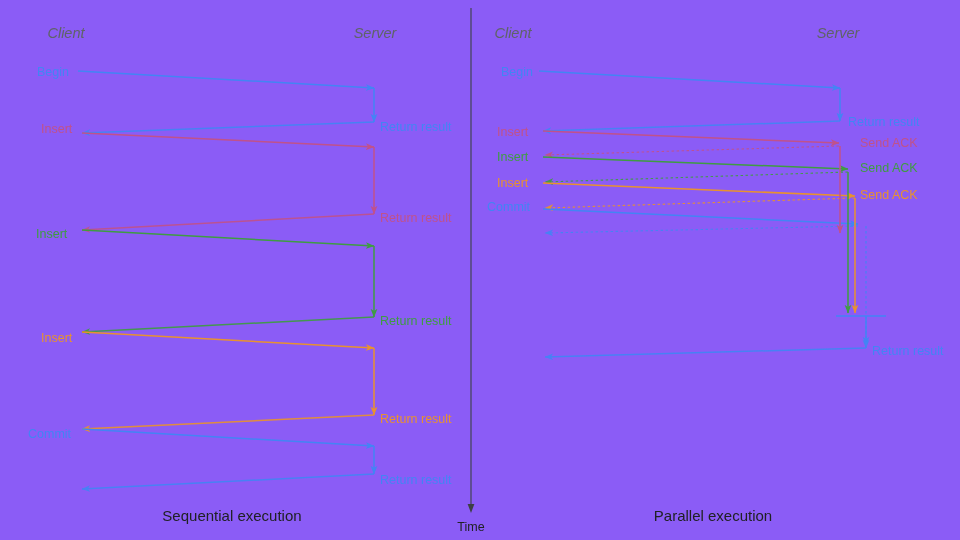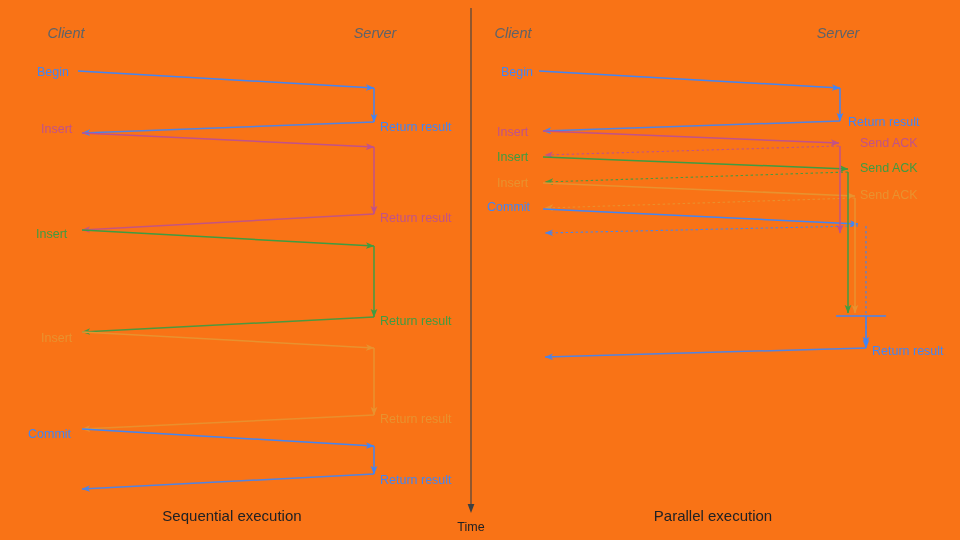--- a/index.html
+++ b/index.html
@@ -11,21 +11,21 @@
   body {
     width: 960px;
     height: 540px;
     overflow: hidden;
     font-family: "Liberation Sans", sans-serif;
   }
   #stage {
     position: relative;
     width: 960px;
     height: 540px;
-    background: #f97316;
+    background: #8b5cf6;
   }
   svg#diagram {
     position: absolute;
     left: 0;
     top: 0;
     width: 960px;
     height: 540px;
     display: block;
   }
   .actor-label {

